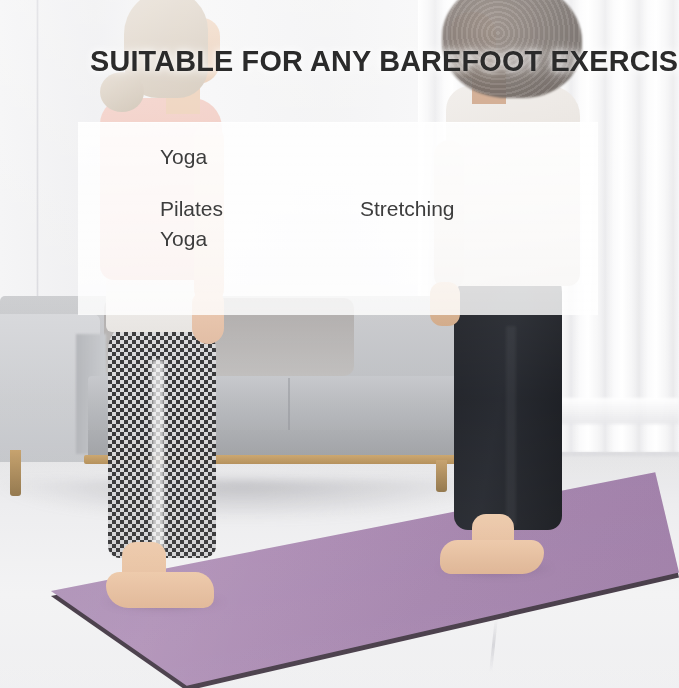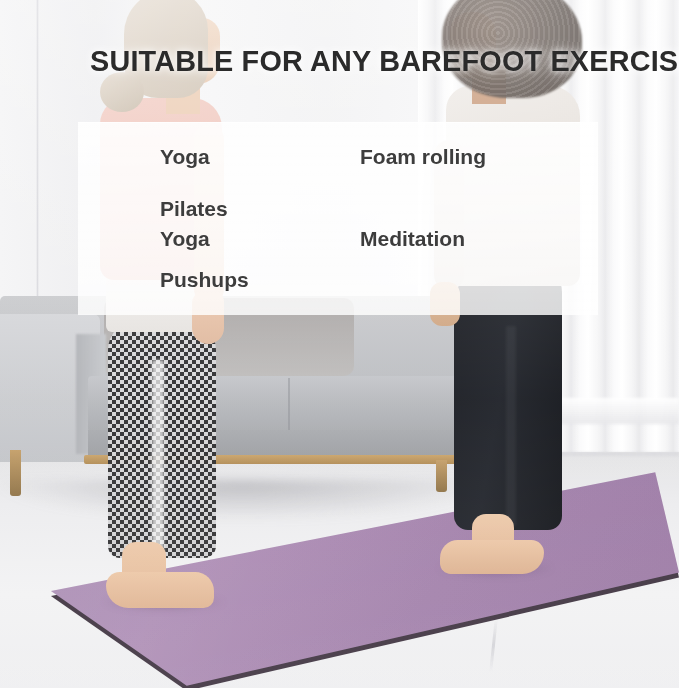--- a/index.html
+++ b/index.html
@@ -285,21 +285,21 @@
   .panel {
     position:absolute; left:78px; top:122px; width:520px; height:193px;
     background:linear-gradient(180deg, rgba(255,255,255,.90) 0%, rgba(255,255,255,.86) 55%, rgba(255,255,255,.82) 100%);
     border-top:1px solid rgba(255,255,255,.85);
   }
   .list {
     position:absolute; inset:0;
   }
   .row {
     position:absolute; height:24px;
-    font-size:21px; color:#3d3d3d; font-weight:700;
+    font-size:21px; color:#3d3d3d; font-weight:400;
     white-space:nowrap;
     text-shadow:0 0 3px rgba(255,255,255,.6);
   }
   .col-l { left:82px; }
   .col-r { left:282px; }
   .col-r.indent { left:284px; }
   .r0 { top:22px; }
   .r1 { top:74px; }
   .r2 { top:104px; }
   .r3 { top:145px; }
@@ -368,20 +368,18 @@
 
   <div class="haze"></div>
 
   <div class="headline">SUITABLE FOR ANY BAREFOOT EXERCISE</div>
 
   <div class="panel">
     <div class="list">
       <div class="row col-l r0">Yoga</div>
       <div class="row col-l r1">Pilates</div>
       <div class="row col-l r2">Yoga</div>
-      <div class="row col-l r3">Pushups</div>
-
-      <div class="row col-r r0">Foam rolling</div>
-      <div class="row col-r r2">Meditation</div>
+
+      <div class="row col-r r1">Stretching</div>
     </div>
   </div>
 
 </div>
 
 </body></html>

